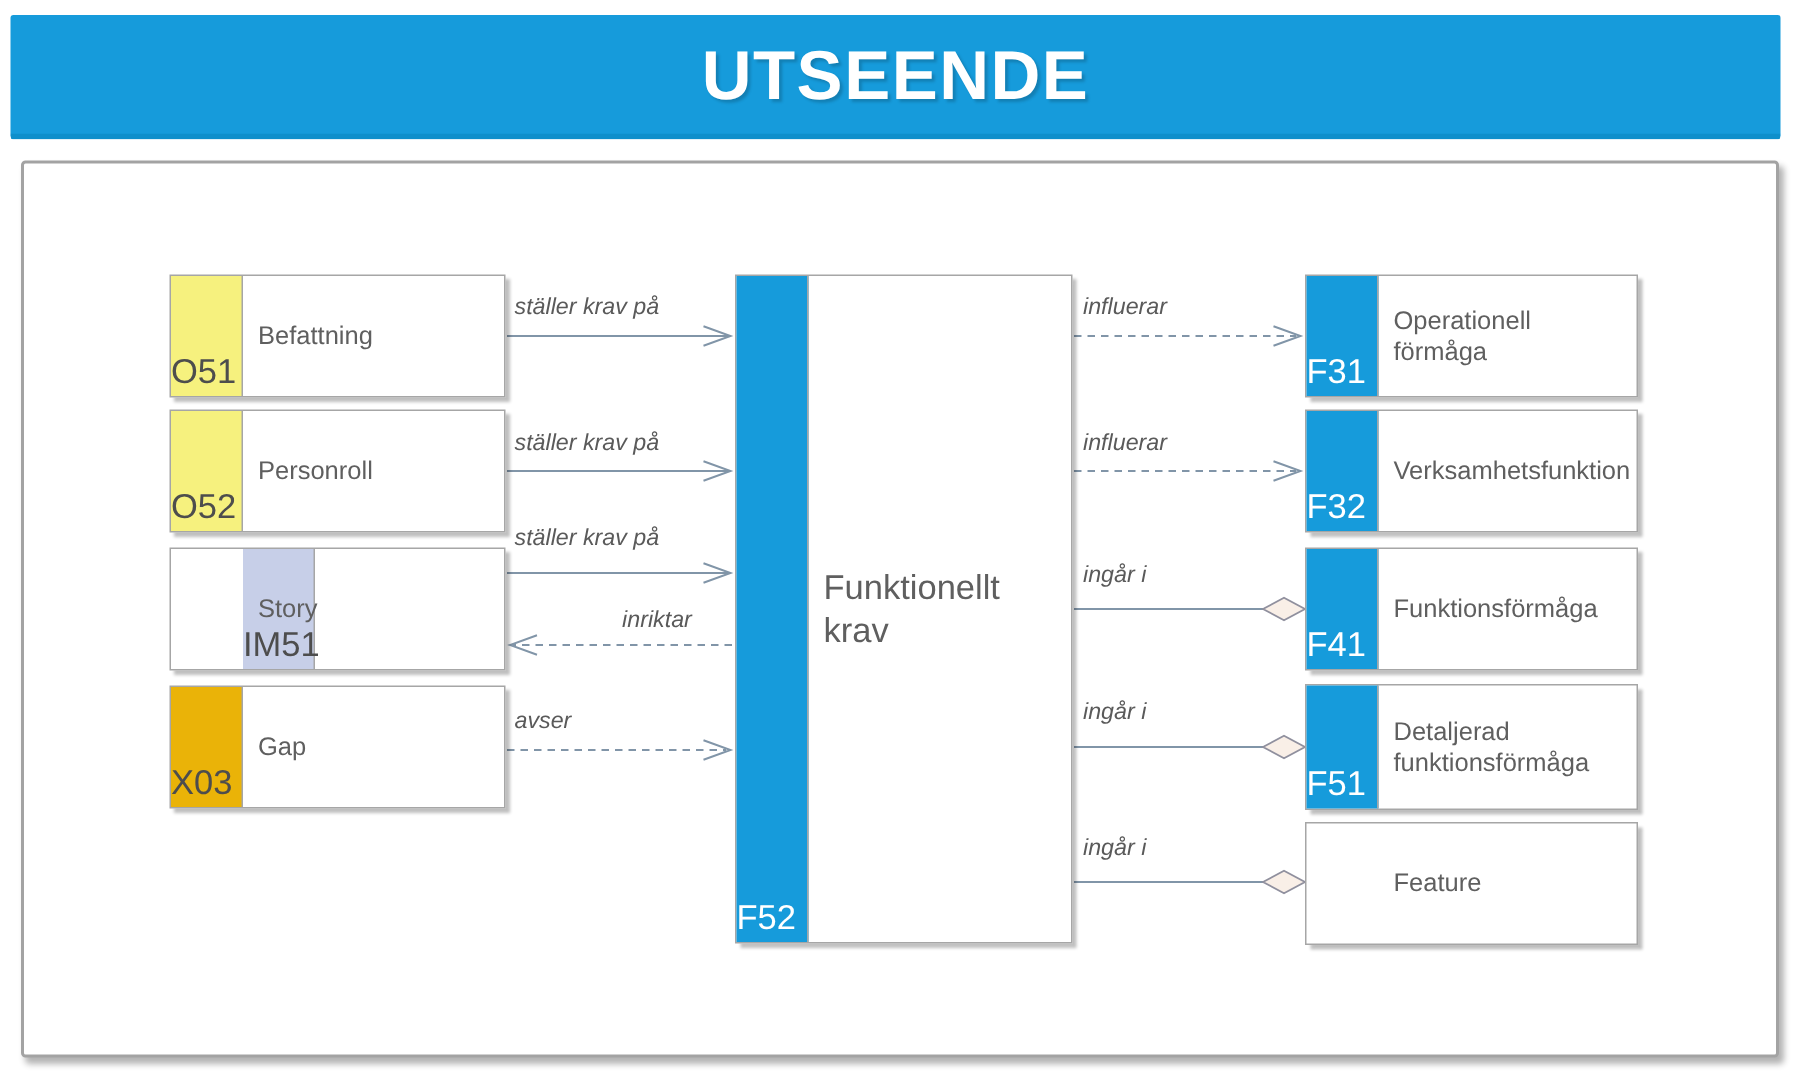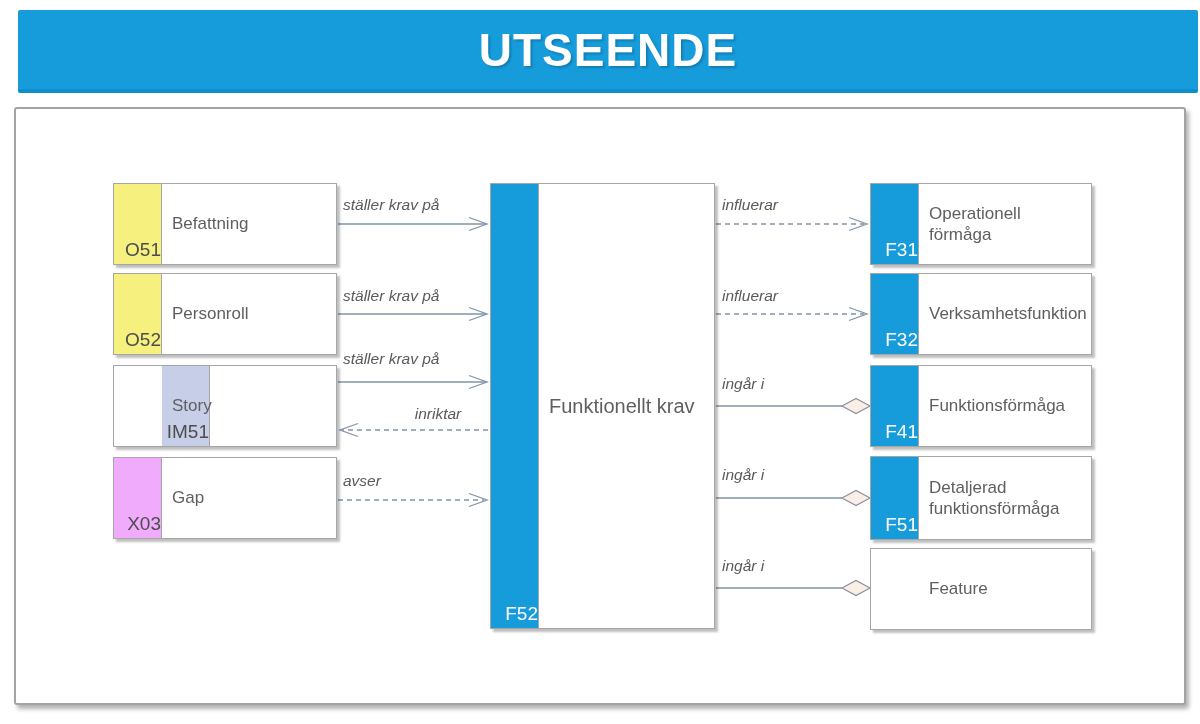--- a/index.html
+++ b/index.html
@@ -9,21 +9,21 @@
     height: 724px;
     background: #ffffff;
     font-family: "Liberation Sans", "DejaVu Sans", sans-serif;
     overflow: hidden;
   }
   .stage { position: relative; width: 1200px; height: 724px; }
 
   
   .banner {
     position: absolute;
-    left: 18px; top: 10px; width: 1180px; height: 79px;
+    left: 7px; top: 10px; width: 1180px; height: 79px;
     background: #169bdb;
     border-bottom: 4px solid #0e8fcb;
     border-radius: 2px;
     display: flex; align-items: center; justify-content: center;
   }
   .banner span {
     color: #ffffff;
     font-size: 46px;
     font-weight: bold;
     letter-spacing: 1px;
@@ -50,27 +50,27 @@
   }
   .tab {
     position: absolute;
     left: 0; top: 0; bottom: 0;
     width: 48px;
     border-right: 1px solid #a6a6a6;
     box-sizing: border-box;
   }
   .tab-yellow   { background: #f6f17e; }
   .tab-lavender { background: #c7cfe8; margin-left: 48px; }
-  .tab-gray     { background: #f0abfc; }
+  .tab-gray     { background: #eab308; }
   .tab-blue     { background: #169bdb; }
   .code {
     position: absolute;
     bottom: 3px; left: 0; width: 100%;
-    text-align: right;
-    font-size: 19px;
+    text-align: left;
+    font-size: 23px;
     color: #4d4d4d;
   }
   .tab-blue .code { color: #ffffff; }
   .name {
     position: absolute;
     left: 48px; top: 0; right: 0; bottom: 0;
     display: flex; align-items: center;
     padding-left: 10px; padding-right: 4px;
     font-size: 17px;
     line-height: 1.25;
@@ -166,21 +166,21 @@
     <div class="tab tab-gray">
       <span class="code">X03</span>
     </div>
     <div class="name" style="align-items:center">Gap</div>
   </div>
 
   <div class="node" style="left:490px;top:183px;width:225px;height:446px">
     <div class="tab tab-blue">
       <span class="code">F52</span>
     </div>
-    <div class="name" style="font-size:20px">Funktionellt krav</div>
+    <div class="name" style="font-size:23px">Funktionellt krav</div>
   </div>
 
   <div class="node" style="left:870px;top:183px;width:222px;height:82px">
     <div class="tab tab-blue">
       <span class="code">F31</span>
     </div>
     <div class="name">Operationell förmåga</div>
   </div>
 
   <div class="node" style="left:870px;top:273px;width:222px;height:82px">

